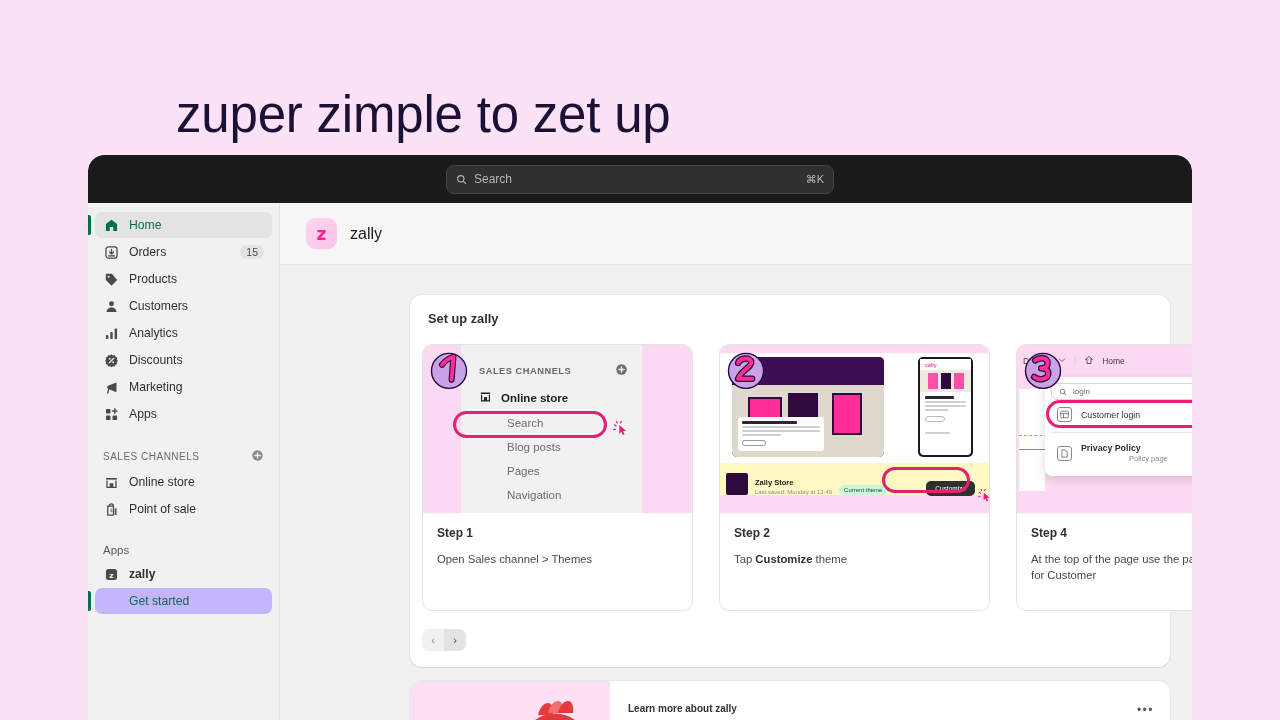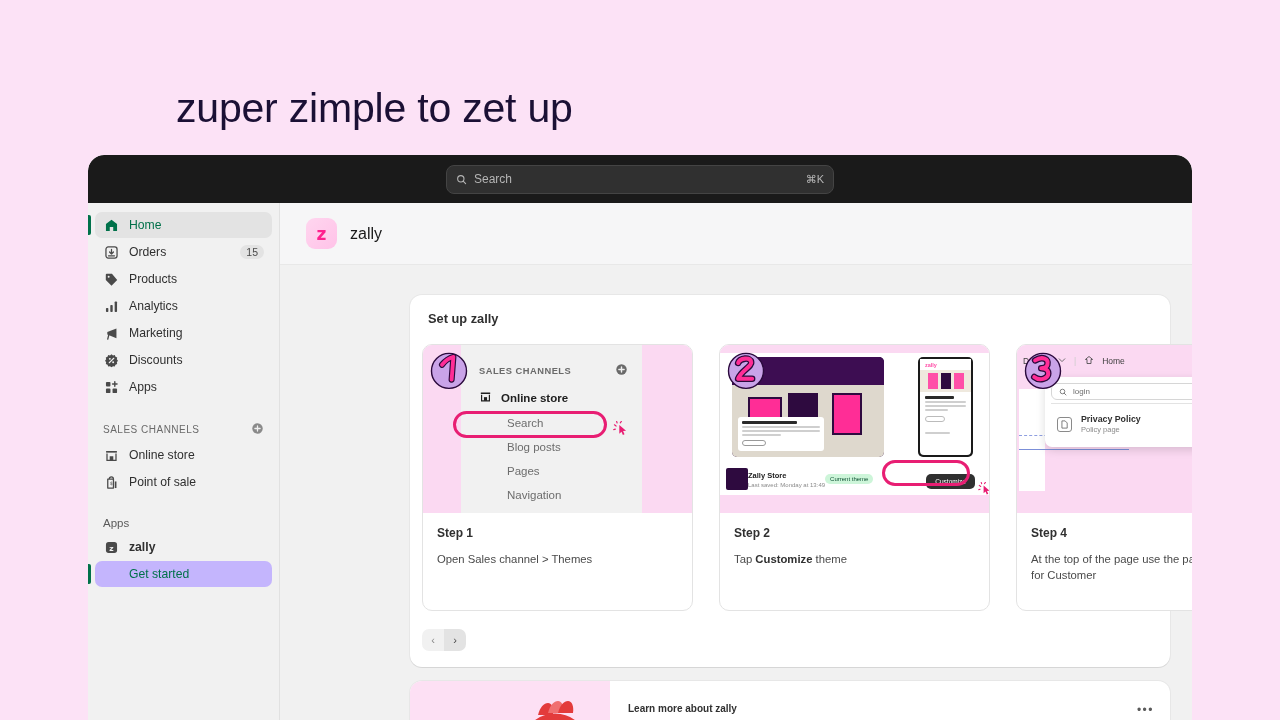--- a/index.html
+++ b/index.html
@@ -6,21 +6,21 @@
   html, body {
     width: 1280px; height: 720px;
     overflow: hidden;
     background: #fce2f6;
     font-family: "Liberation Sans", sans-serif;
   }
 
   
   .hero {
     position: absolute; left: 176px; top: 84px;
-    font-size: 41px; font-weight: 400; letter-spacing: -0.2px;
+    font-size: 51px; font-weight: 400; letter-spacing: -0.2px;
     color: #1b1035;
     line-height: 1.2;
   }
 
   
   .window {
     position: absolute; left: 88px; top: 155px;
     width: 1104px; height: 567px;
     border-radius: 16px 16px 0 0;
     overflow: hidden;
@@ -188,38 +188,38 @@
   .ln { height:2px; background:#cfcfcf; border-radius:1px; margin-bottom:2px; }
   .ln.d { background:#2a2a2a; height:2.5px; width:70%; }
   .s2-mob { position:absolute; right:16px; top:4px; width:55px; height:100px; background:#1a1a1a; border-radius:5px; overflow:hidden; padding:2px;}
   .s2-mob-in { background:#fff; height:100%; border-radius:4px; }
   .s2-mob-top { height:11px; background:#fff; display:flex; align-items:center; padding-left:5px; }
   .s2-mob-logo { color:#ff4fa8; font-size:5.5px; font-weight:800; }
   .s2-mob-band { height:22px; background:#efe9de; display:flex; gap:3px; align-items:center; justify-content:center; }
   .s2-mob-band i { display:block; width:10px; height:16px; background:#ff4fa8; }
   .s2-mob-band i.dk { background:#2e0a3f; }
   .s2-bar {
-    position:absolute; left:0; right:0; top:118px; height:32px; background:#ffffff;
-    display:flex; align-items:center; padding-left:6px; 
+    position:absolute; left:0; right:0; top:118px; height:32px; background:#fef9c3;
+    display:flex; align-items:flex-end; padding-left:6px; gap:7px;
   }
   .s2-thumb { width:22px; height:22px; background:#2e0a3f; border-radius:2px; }
   .s2-name { font-size:7.5px; font-weight:700; color:#202020; }
   .s2-sub { font-size:6px; color:#8a8a8a; margin-top:2px; }
   .pill { background:#cdf5d9; color:#0c5132; font-size:6px; border-radius:6px; padding:2px 5px; }
   .s2-btn { background:#303030; color:#fff; font-size:6.5px; border-radius:5px; padding:4px 9px; }
 
   
   .s3 { height:100%; background:#fbd9f2; position:relative; }
   .s3-top { position:absolute; left:6px; right:0; top:10px; display:flex; align-items:center; gap:8px; font-size:8.5px; color:#404040; }
   .s3-panel { position:absolute; left:28px; top:32px; width:220px; background:#fff; border-radius:7px; box-shadow:0 3px 10px rgba(0,0,0,.14); padding:6px; }
   .s3-search { border:1px solid #d6d6d6; border-radius:6px; height:17px; display:flex; align-items:center; gap:6px; padding:0 7px; font-size:8px; color:#6d6d6d; }
   .s3-item { display:flex; align-items:center; gap:9px; padding:7px 6px; font-size:8.8px; color:#303030; position:relative; }
   .s3-item .ib { width:15px; height:15px; border:1px solid #8a8a8a; border-radius:3px; display:flex; align-items:center; justify-content:center; }
   .s3-sep { height:1px; background:#e3e3e3; margin:3px 0; }
-  .s3-sub { font-size:7.5px; color:#8a8a8a; }
+  .s3-sub { font-size:7.5px; color:#8a8a8a;margin-left:48px; }
   .s3-ring { position:absolute; left:-5px; top:0px; width:200px; height:28px; border:3.5px solid #e81e73; border-radius:15px; }
 
   
   .pager { display:flex; padding: 18px 0 16px 12px; }
   .pg {
     width:22px; height:22px; background:#f1f1f1;
     display:flex; align-items:center; justify-content:center;
     color:#8a8a8a; font-size:11px;
   }
   .pg:first-child { border-radius:7px 0 0 7px; }
@@ -282,52 +282,61 @@
       <div class="nav-item">
         <span class="ico">
           <svg width="15" height="15" viewBox="0 0 20 20">
             <path d="M10.6 2.4H3.6a1.2 1.2 0 0 0-1.2 1.2v7l7.6 7.6 7.6-7.6z" fill="#4a4a4a"></path>
             <circle cx="6.2" cy="6.2" r="1.3" fill="#f1f1f1"></circle>
           </svg>
         </span>
         <span class="lbl">Products</span>
       </div>
 
+      <div class="nav-item">
+        <span class="ico">
+          <svg width="15" height="15" viewBox="0 0 20 20">
+            <circle cx="10" cy="6.4" r="3.3" fill="#4a4a4a"></circle>
+            <path d="M3.4 17.4c0-3.7 3-6.1 6.6-6.1s6.6 2.4 6.6 6.1z" fill="#4a4a4a"></path>
+          </svg>
+        </span>
+        <span class="lbl">Customers</span>
+      </div>
 
       <div class="nav-item">
         <span class="ico">
           <svg width="15" height="15" viewBox="0 0 20 20">
             <rect x="2.6" y="12" width="3.2" height="5.4" rx="1" fill="#4a4a4a"></rect>
             <rect x="8.4" y="8" width="3.2" height="9.4" rx="1" fill="#4a4a4a"></rect>
             <rect x="14.2" y="3.4" width="3.2" height="14" rx="1" fill="#4a4a4a"></rect>
           </svg>
         </span>
         <span class="lbl">Analytics</span>
-      </div>
-
-      <div class="nav-item">
-        <span class="ico">
-          <svg width="15" height="15" viewBox="0 0 20 20">
-            <path d="M16.6 3.2 4.4 8v3.4l12.2 4.8z" fill="#4a4a4a"></path>
-            <path d="M6.4 11.8 5 17.4" stroke="#4a4a4a" stroke-width="1.8" stroke-linecap="round"></path>
-          </svg>
-        </span>
-        <span class="lbl">Marketing</span>
       </div>
 
       <div class="nav-item">
         <span class="ico">
           <svg width="15" height="15" viewBox="0 0 20 20">
             <path d="M10 1.8l2 1.5 2.4-.5.9 2.3 2.3.9-.5 2.4 1.5 2-1.5 2 .5 2.4-2.3.9-.9 2.3-2.4-.5-2 1.5-2-1.5-2.4.5-.9-2.3-2.3-.9.5-2.4-1.5-2 1.5-2-.5-2.4 2.3-.9.9-2.3 2.4.5z" fill="#4a4a4a"></path>
             <circle cx="7.8" cy="7.8" r="1.3" fill="#f1f1f1"></circle>
             <circle cx="12.2" cy="12.2" r="1.3" fill="#f1f1f1"></circle>
             <line x1="7" y1="13" x2="13" y2="7" stroke="#f1f1f1" stroke-width="1.5" stroke-linecap="round"></line>
           </svg>
         </span>
         <span class="lbl">Discounts</span>
+      </div>
+
+      <div class="nav-item">
+        <span class="ico">
+          <svg width="15" height="15" viewBox="0 0 20 20">
+            <path d="M16.6 3.2 4.4 8v3.4l12.2 4.8z" fill="#4a4a4a"></path>
+            <path d="M6.4 11.8 5 17.4" stroke="#4a4a4a" stroke-width="1.8" stroke-linecap="round"></path>
+          </svg>
+        </span>
+        <span class="lbl">Marketing</span>
       </div>
 
       <div class="nav-item">
         <span class="ico">
           <svg width="15" height="15" viewBox="0 0 20 20">
             <rect x="2.6" y="2.6" width="6" height="6" rx="1.2" fill="#4a4a4a"></rect>
             <rect x="2.6" y="11.4" width="6" height="6" rx="1.2" fill="#4a4a4a"></rect>
             <rect x="11.4" y="11.4" width="6" height="6" rx="1.2" fill="#4a4a4a"></rect>
             <path d="M14.4 2.4v6M11.4 5.4h6" stroke="#4a4a4a" stroke-width="1.9" stroke-linecap="round"></path>
           </svg>
@@ -554,20 +563,31 @@
                     <span>Home</span>
                   </div>
                   <div class="s3-panel">
                     <div class="s3-search">
                       <svg width="8" height="8" viewBox="0 0 16 16">
                         <circle cx="7" cy="7" r="4.6" fill="none" stroke="#6d6d6d" stroke-width="1.7"></circle>
                         <line x1="10.4" y1="10.4" x2="14" y2="14" stroke="#6d6d6d" stroke-width="1.7" stroke-linecap="round"></line>
                       </svg>
                       <span>login</span>
                     </div>
+                    <div class="s3-item">
+                      <span class="s3-ring"></span>
+                      <span class="ib">
+                        <svg width="9" height="9" viewBox="0 0 14 14">
+                            <rect x="1" y="2" width="12" height="10" rx="1.4" fill="none" stroke="#5a5a5a" stroke-width="1.2"></rect>
+                            <line x1="1" y1="5.6" x2="13" y2="5.6" stroke="#5a5a5a" stroke-width="1.2"></line>
+                            <line x1="5.6" y1="5.6" x2="5.6" y2="12" stroke="#5a5a5a" stroke-width="1.2"></line>
+                          </svg>
+                      </span>
+                      <span>Customer login</span>
+                    </div>
                     <div class="s3-sep"></div>
                     <div class="s3-item">
                       <span class="ib">
                         <svg width="9" height="9" viewBox="0 0 14 14">
                             <path d="M3 1.4h5l3.2 3.2v8H3z" fill="none" stroke="#5a5a5a" stroke-width="1.2" stroke-linejoin="round"></path>
                           </svg>
                       </span>
                       <span>
                         <span style="display:block;font-weight:700">Privacy Policy</span>
                         <span class="s3-sub">Policy page</span>

